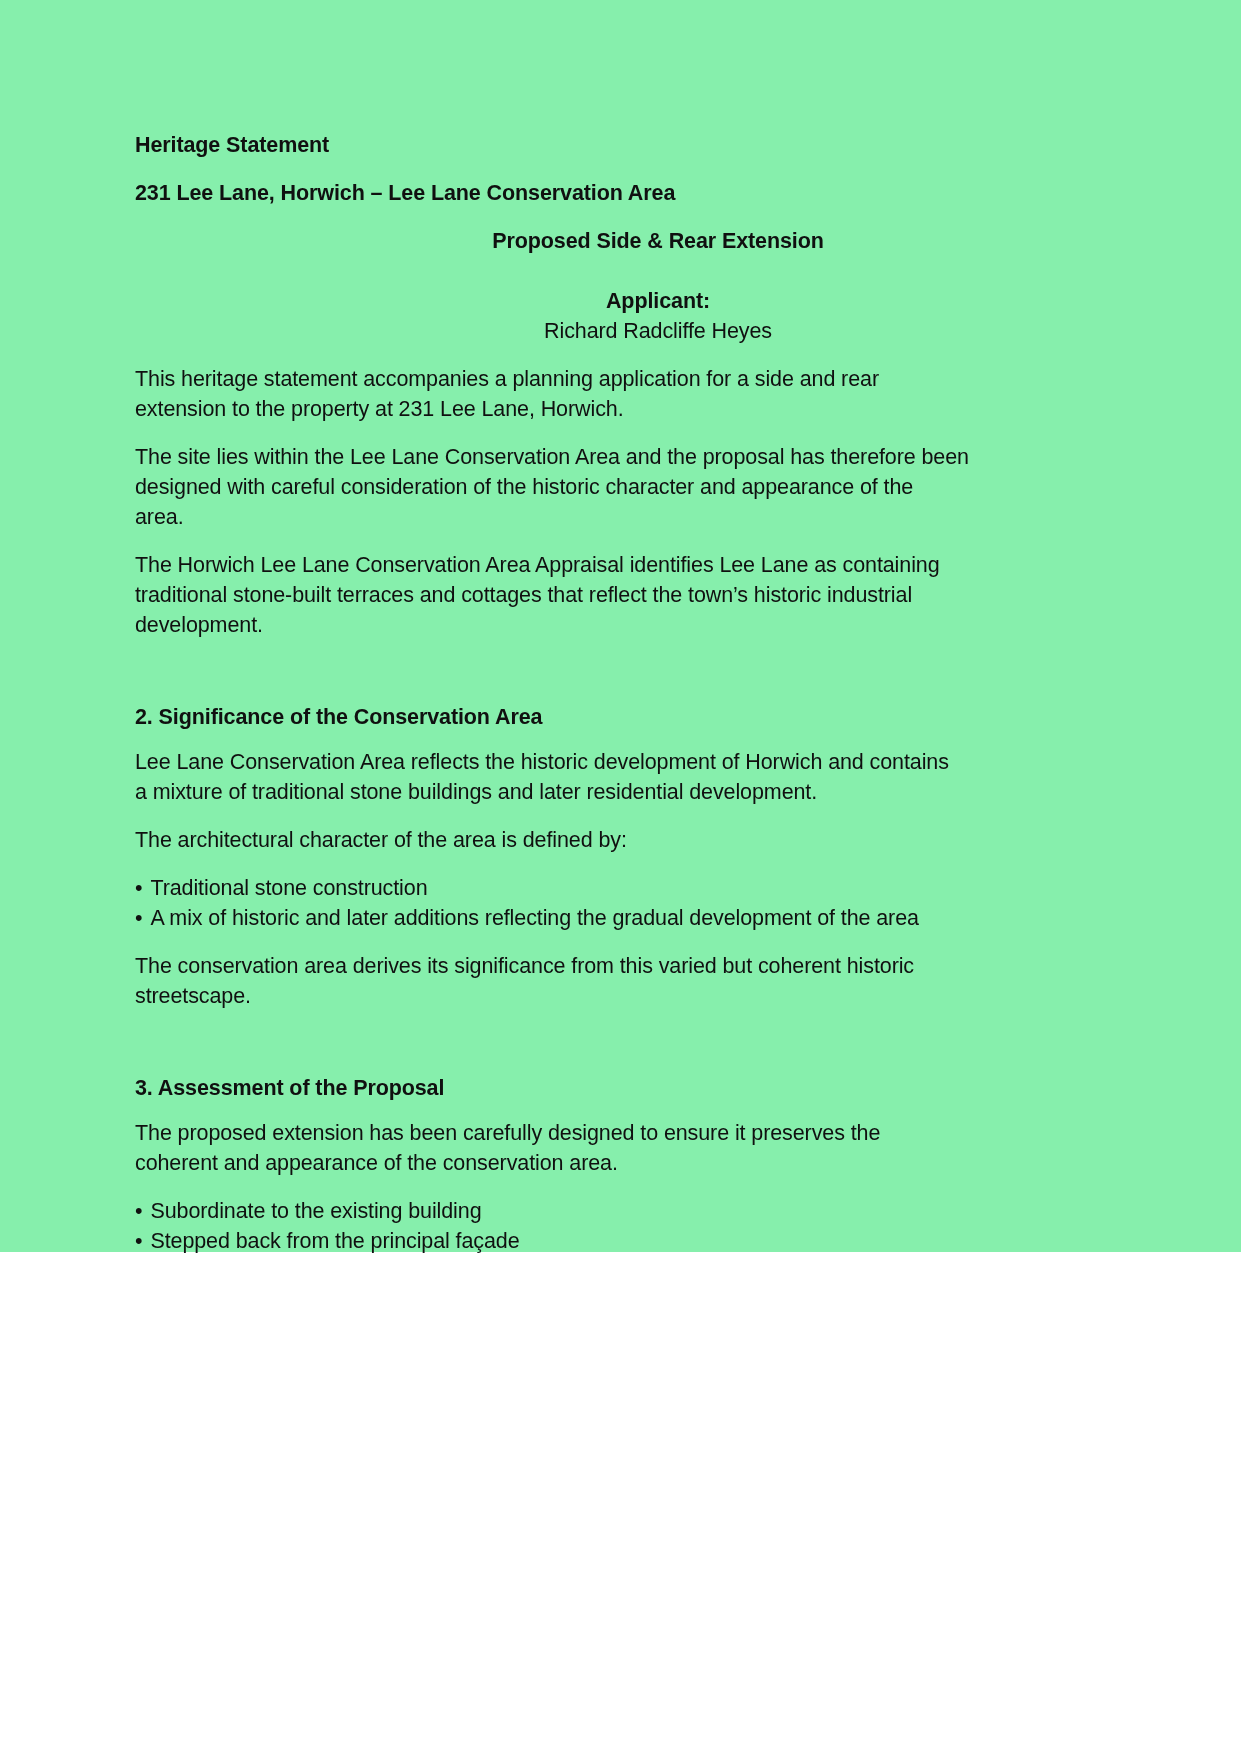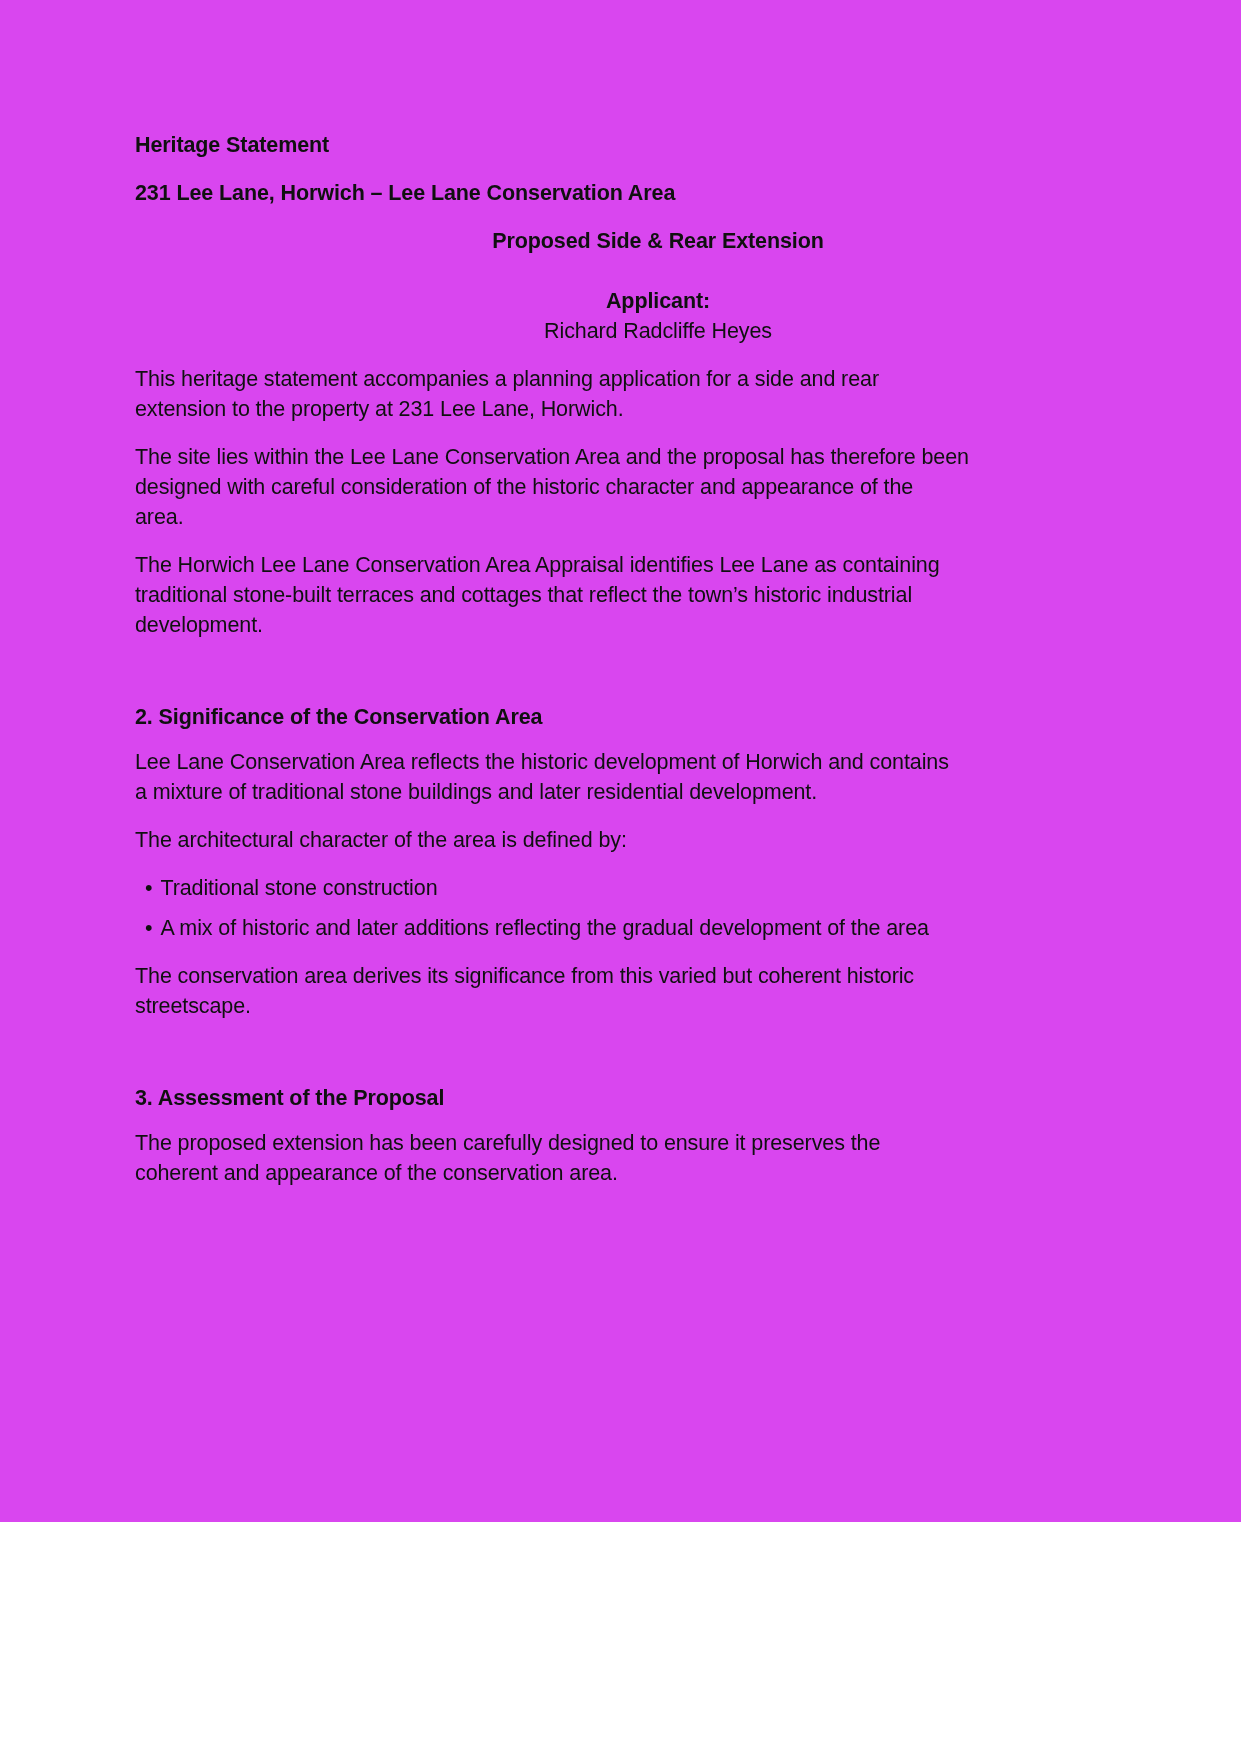--- a/index.html
+++ b/index.html
@@ -10,23 +10,23 @@
   body {
     width: 1241px;
     height: 1754px;
     font-family: "Liberation Sans", "DejaVu Sans", sans-serif;
     color: #101010;
     overflow: hidden;
   }
   .page {
     box-sizing: border-box;
     width: 1241px;
-    height: 1522px;
+    height: 1252px;
     padding: 130px 60px 0 135px;
-    background: #d946ef;
+    background: #86efac;
   }
   .doc-title,
   .doc-subtitle,
   .doc-line,
   .section-heading {
     font-weight: 700;
   }
   .doc-title,
   .doc-subtitle,
   .doc-line,
@@ -43,21 +43,21 @@
   .title-block { margin: 0 0 18px 0; text-align: center; }
   .applicant-label { font-weight: 700; }
   .applicant-value { font-weight: 400; }
   .section-heading { margin: 62px 0 15px 0; }
   .paragraph { margin: 0 0 18px 0; }
   .bullet-list {
     list-style: none;
     margin: 0 0 18px 0;
     padding: 0;
   }
-  .bullet-item { margin: 10px; }
+  .bullet-item { margin: 0; }
   .bullet-marker {
     display: inline-block;
     margin-right: 8px;
   }
 </style>
 </head>
 <body>
 
 <div class="page">
 
@@ -89,14 +89,18 @@
   <ul class="bullet-list">
     <li class="bullet-item"><span class="bullet-marker">•</span><span>Traditional stone construction</span></li>
     <li class="bullet-item"><span class="bullet-marker">•</span><span>A mix of historic and later additions reflecting the gradual development of the area</span></li>
   </ul>
   <p class="paragraph">The conservation area derives its significance from this varied but coherent historic
 streetscape.</p>
 
   <div class="section-heading">3. Assessment of the Proposal</div>
   <p class="paragraph">The proposed extension has been carefully designed to ensure it preserves the
 coherent and appearance of the conservation area.</p>
+  <ul class="bullet-list">
+    <li class="bullet-item"><span class="bullet-marker">•</span><span>Subordinate to the existing building</span></li>
+    <li class="bullet-item"><span class="bullet-marker">•</span><span>Stepped back from the principal façade</span></li>
+  </ul>
 
 </div>
 
 </body></html>

